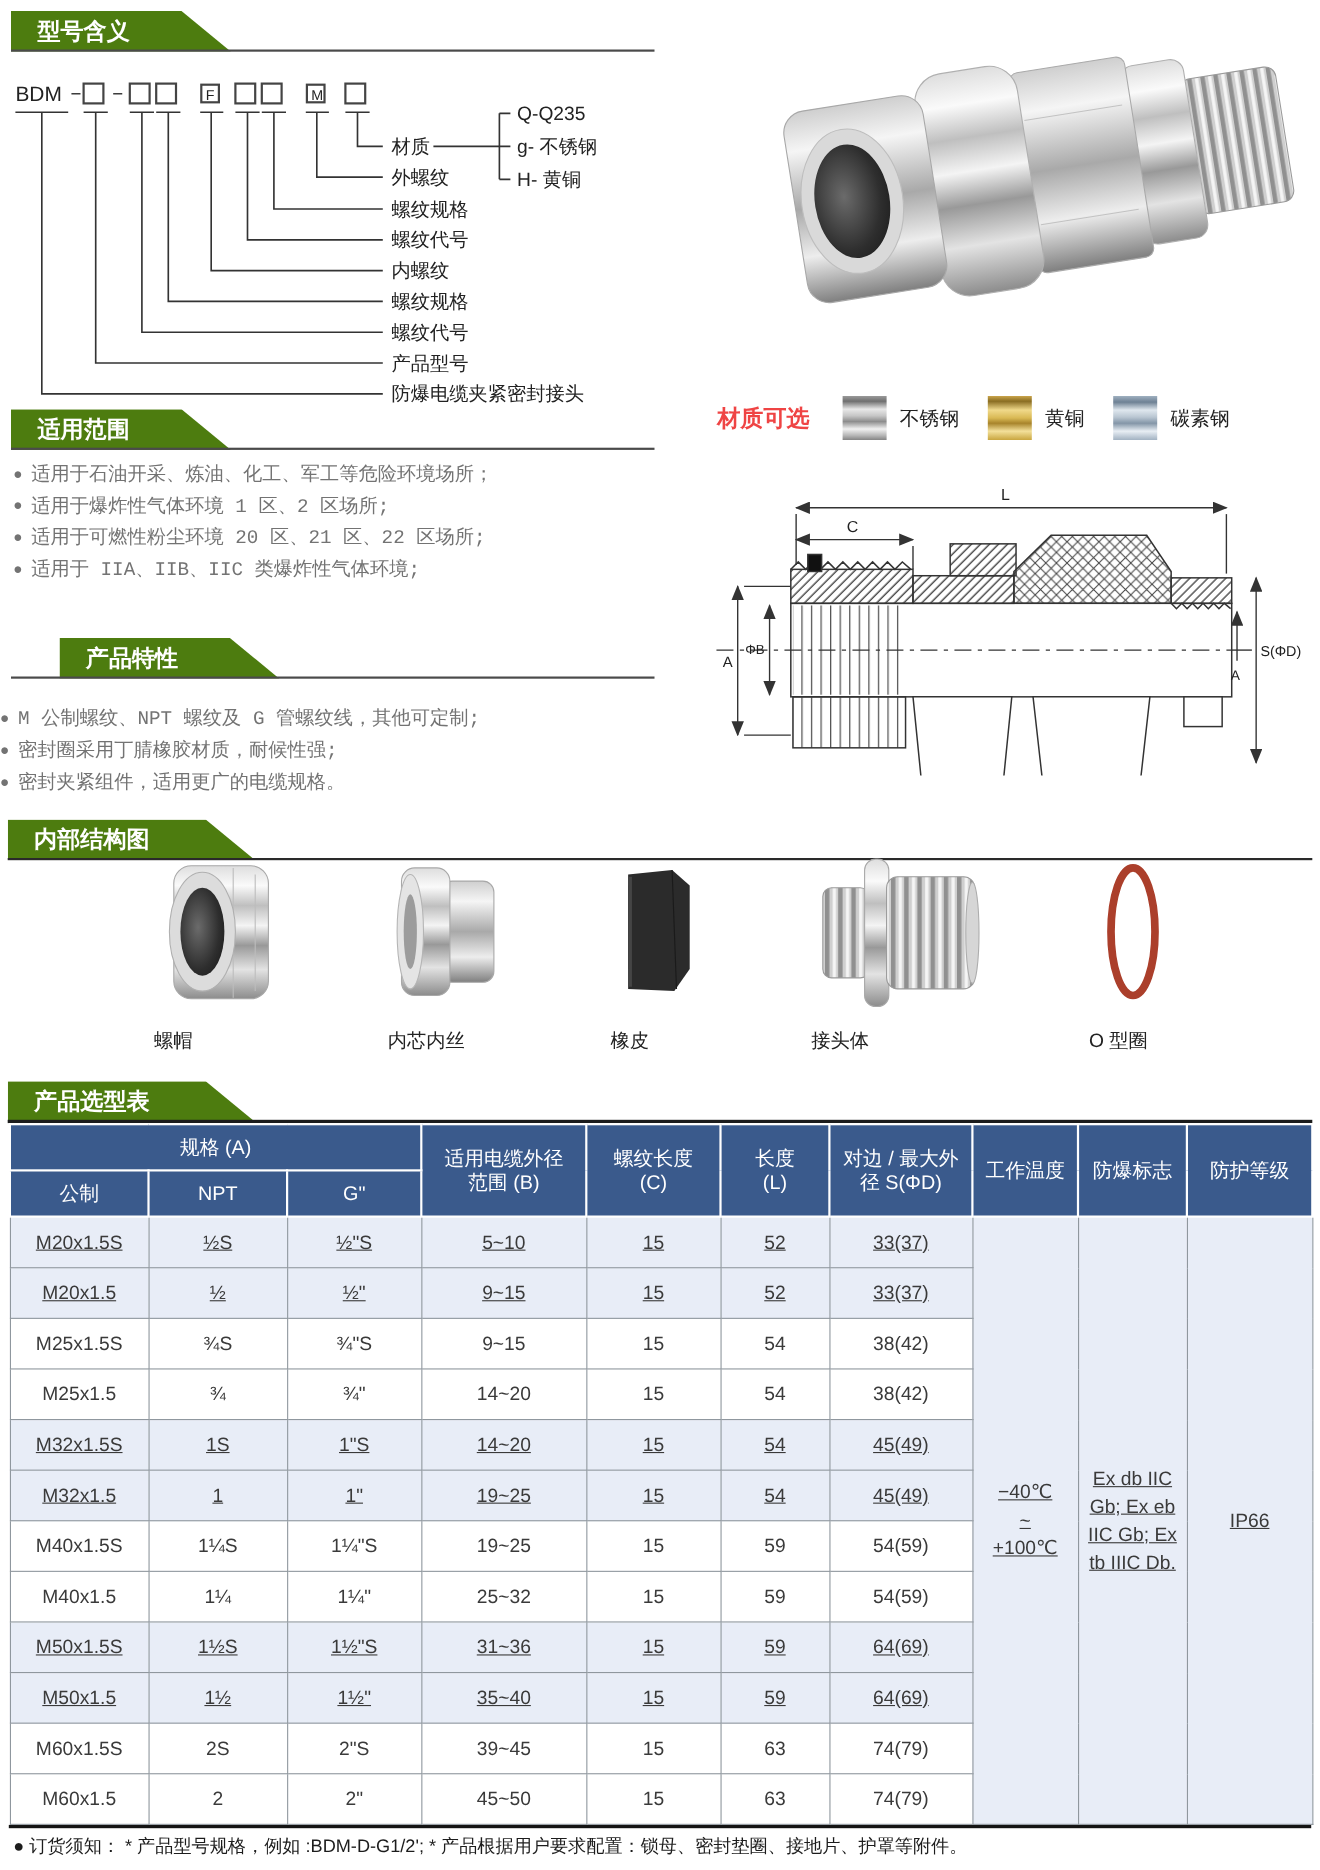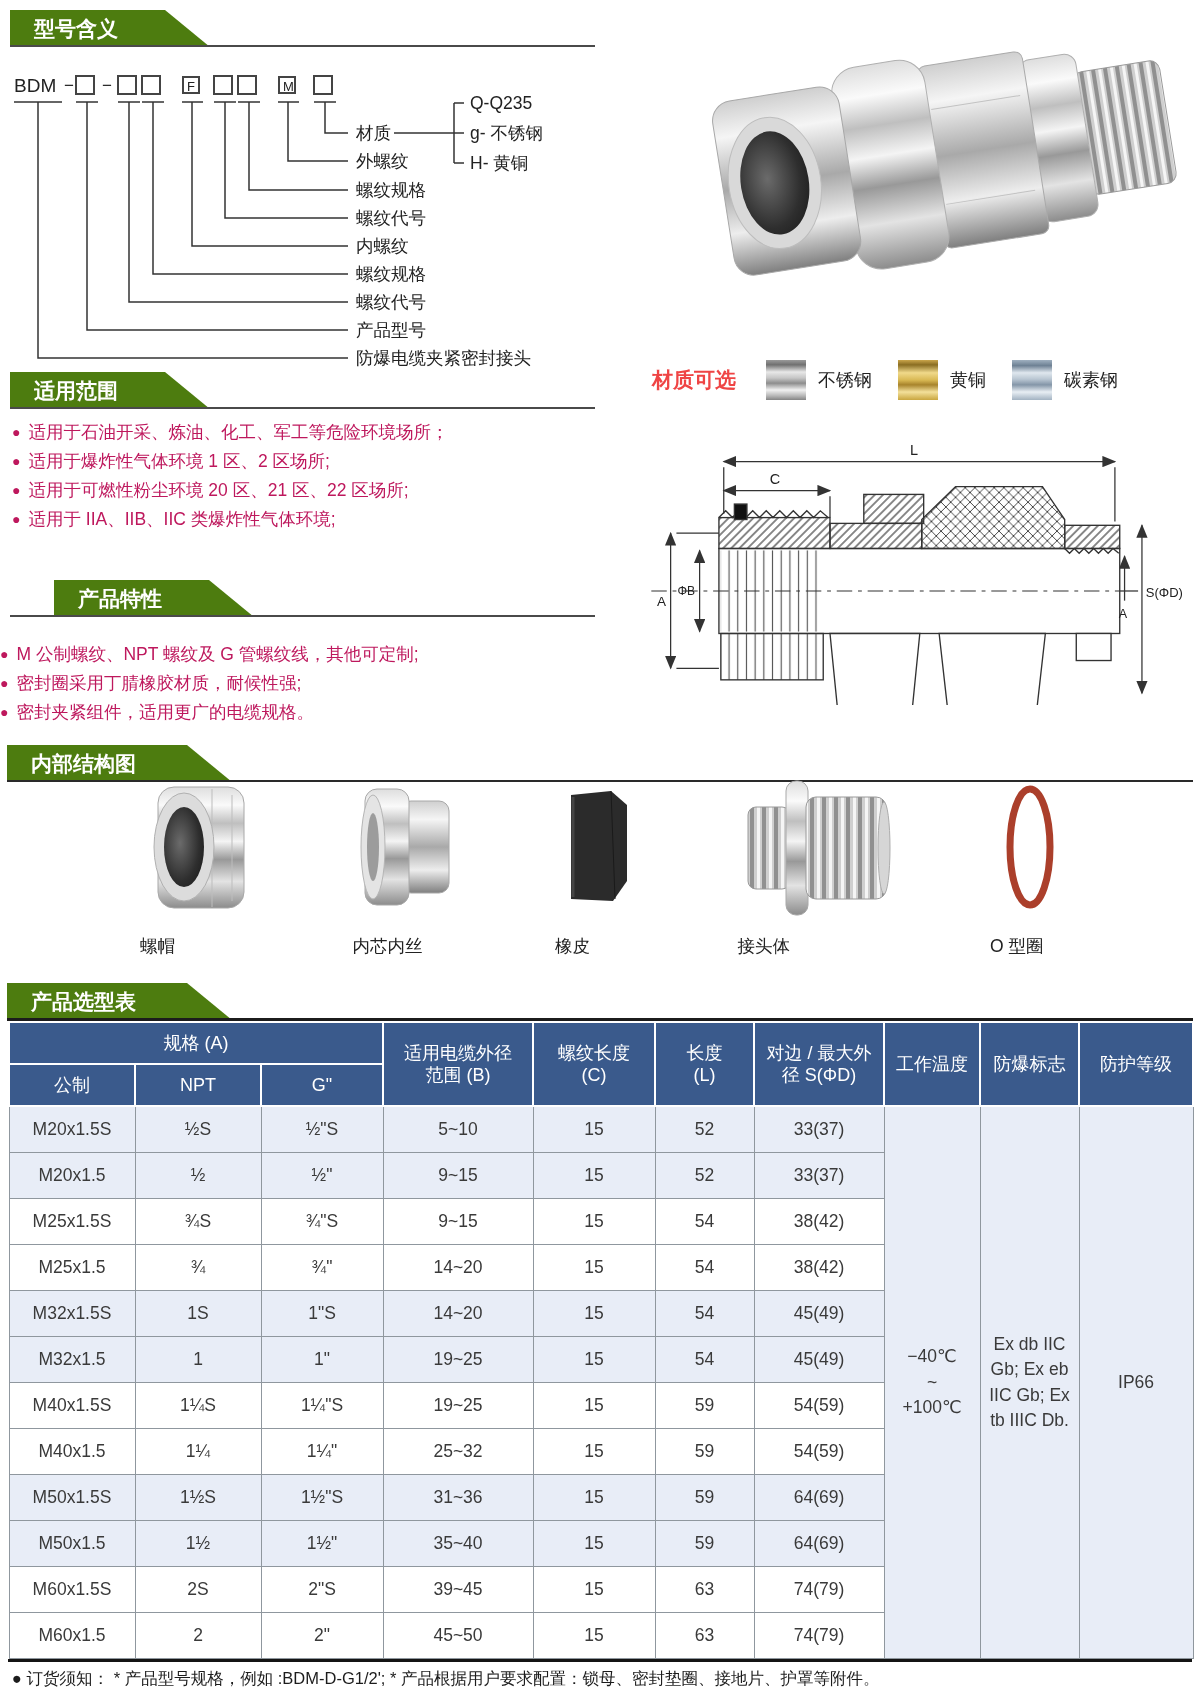--- a/index.html
+++ b/index.html
@@ -7,21 +7,21 @@
         font-family:"Liberation Sans","DejaVu Sans",sans-serif;color:#2b2b2b;}
 
   
   .banner{position:absolute;height:37px;background:#4d7c0f;color:#fff;font-size:21px;
           font-weight:bold;line-height:37px;padding-left:24px;box-sizing:border-box;
           clip-path:polygon(0 0,calc(100% - 45px) 0,100% 100%,0 100%);}
   .rule{position:absolute;height:2px;background:#4a4a4a;}
   .rule-dark{position:absolute;height:3px;background:#1c1c1c;}
 
   
-  .blist{position:absolute;font-size:17.5px;line-height:29px;color:#be185d;}
+  .blist{position:absolute;font-size:17.5px;line-height:29px;color:#737373;font-family:Liberation Mono, monospace;}
   .blist .li{white-space:nowrap;}
   .blist .dot{margin-right:8px;font-size:14px;vertical-align:1px;}
 
   
   .materials{position:absolute;left:652px;top:356px;display:flex;align-items:center;height:48px;}
   .materials .mtitle{font-size:21px;font-weight:bold;color:#ef4444;margin-right:30px;}
   .mat-opt{display:flex;align-items:center;margin-right:26px;}
   .mat-opt .mlabel{font-size:18px;margin-left:12px;color:#222;}
   .sw{width:40px;height:40px;}
   .sw-steel{background:linear-gradient(180deg,#9a9a9a 0%,#707070 12%,#e8e8e8 30%,#c6c6c6 45%,#8d8d8d 58%,#f1f1f1 75%,#b5b5b5 90%,#848484 100%);}
@@ -35,21 +35,21 @@
   .comp .clabel{font-size:17.5px;color:#222;margin-top:14px;}
 
   
   .tablewrap{position:absolute;left:8px;top:1021px;width:1184px;border-bottom:3px solid #141414;}
   table.sel{width:100%;border-collapse:collapse;table-layout:fixed;}
   table.sel th{background:#3a5a8c;color:#fff;font-weight:normal;font-size:18px;
                border:2.5px solid #fff;text-align:center;vertical-align:middle;
                white-space:pre-line;padding:0;height:40px;line-height:1.25;}
   table.sel td{border:1px solid #8f979e;height:45px;text-align:center;vertical-align:middle;
                font-size:17.5px;color:#3a3a3a;background:#fff;padding:0 4px;}
-  table.sel tr.alt td{background:#e8edf7;}
+  table.sel tr.alt td{background:#e8edf7;text-decoration:underline;}
   table.sel td.merged{background:#fff;line-height:1.45;}
   .pre{white-space:pre-line;}
 
   .footnote{position:absolute;left:12px;top:1668px;font-size:16.5px;color:#1c1c1c;white-space:nowrap;}
 
   svg text{font-family:"Liberation Sans","DejaVu Sans",sans-serif;fill:#222;}
   .abs{position:absolute;}
 </style>
 </head>
 <body>

